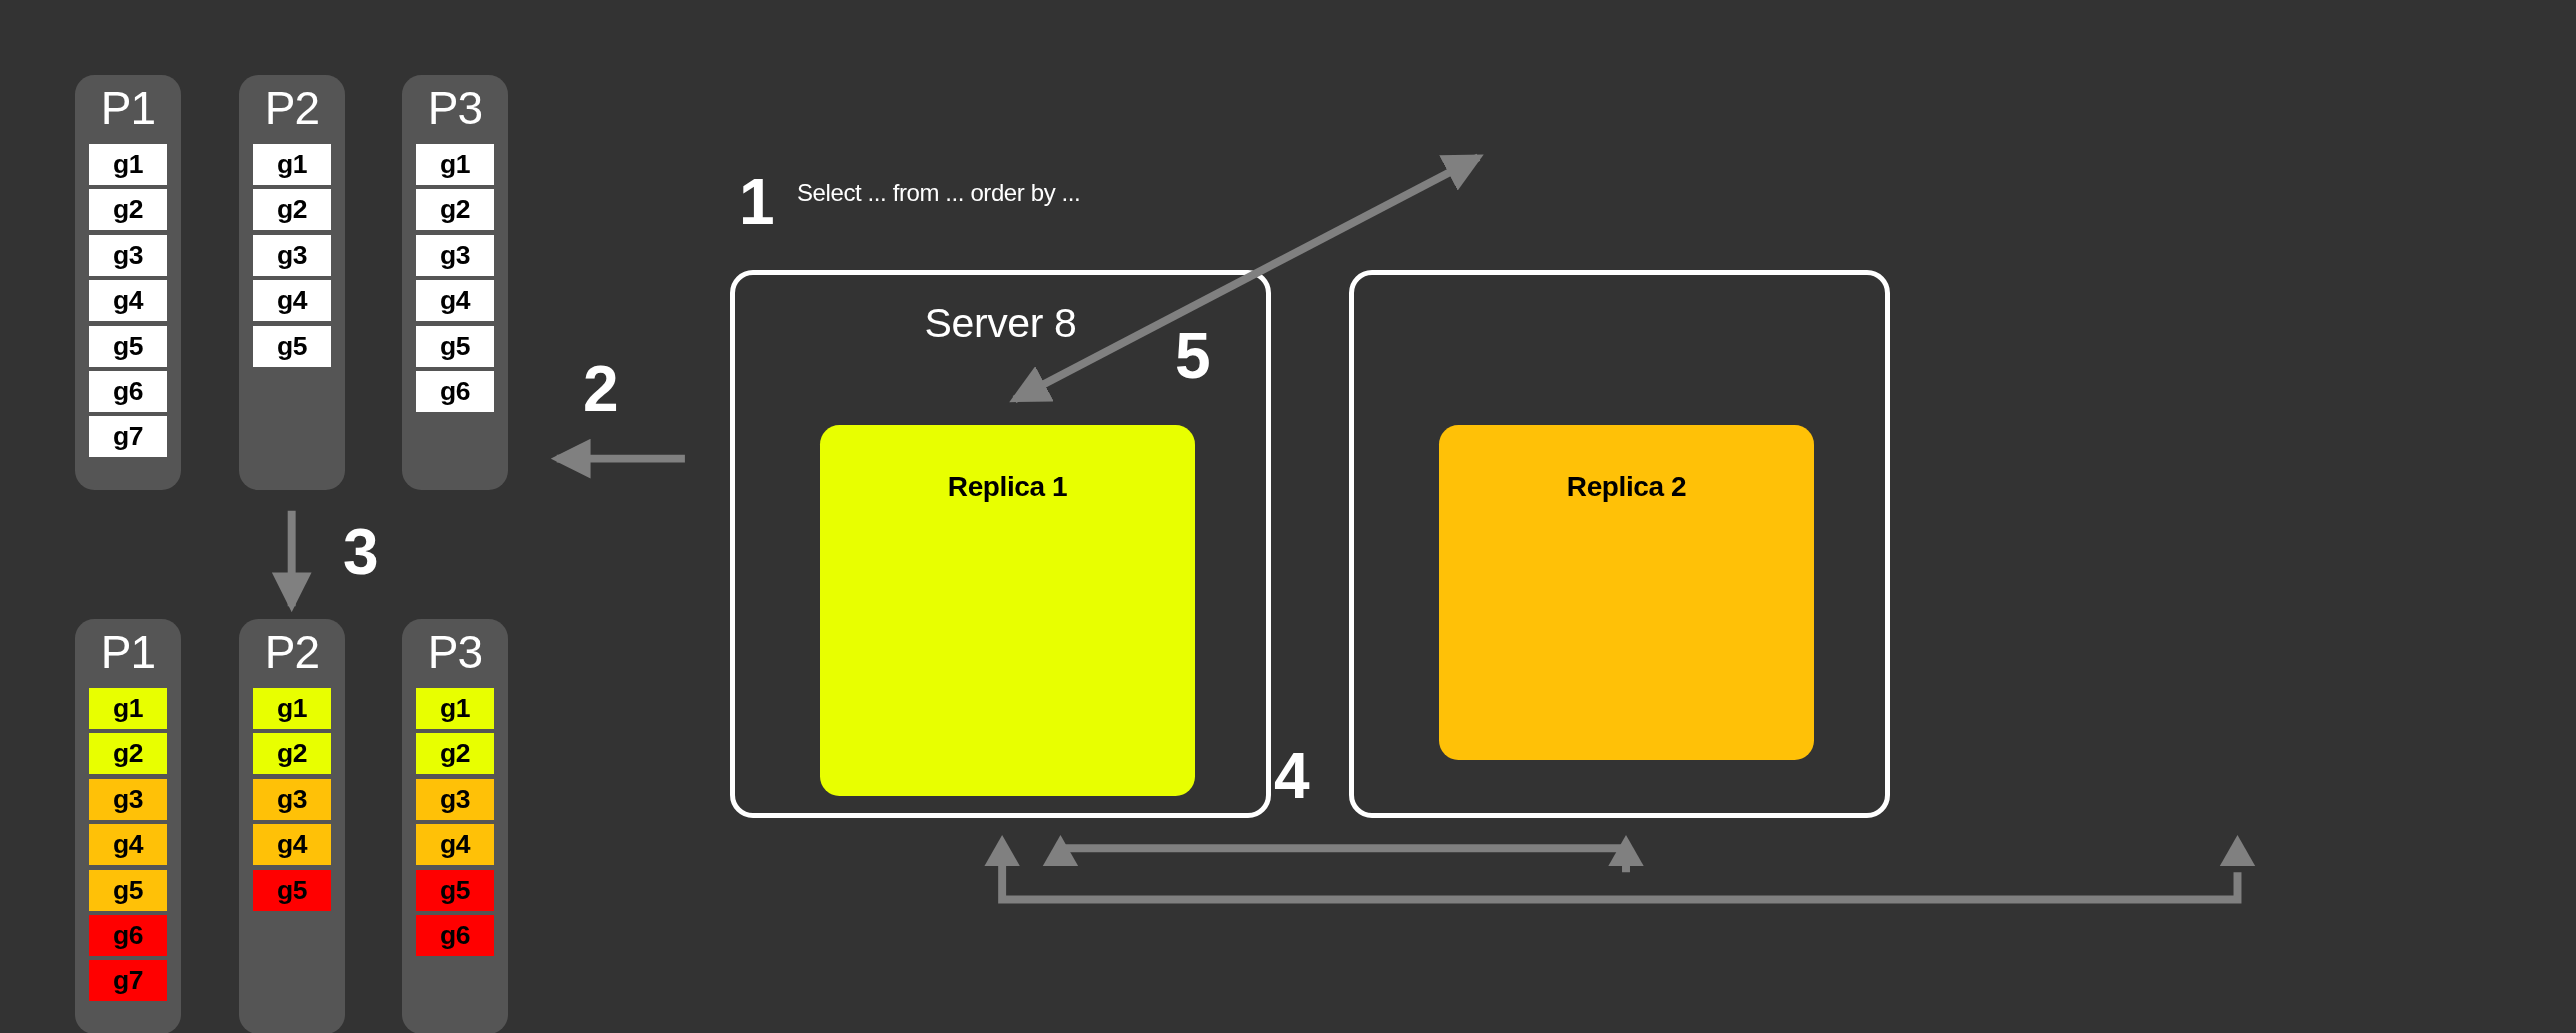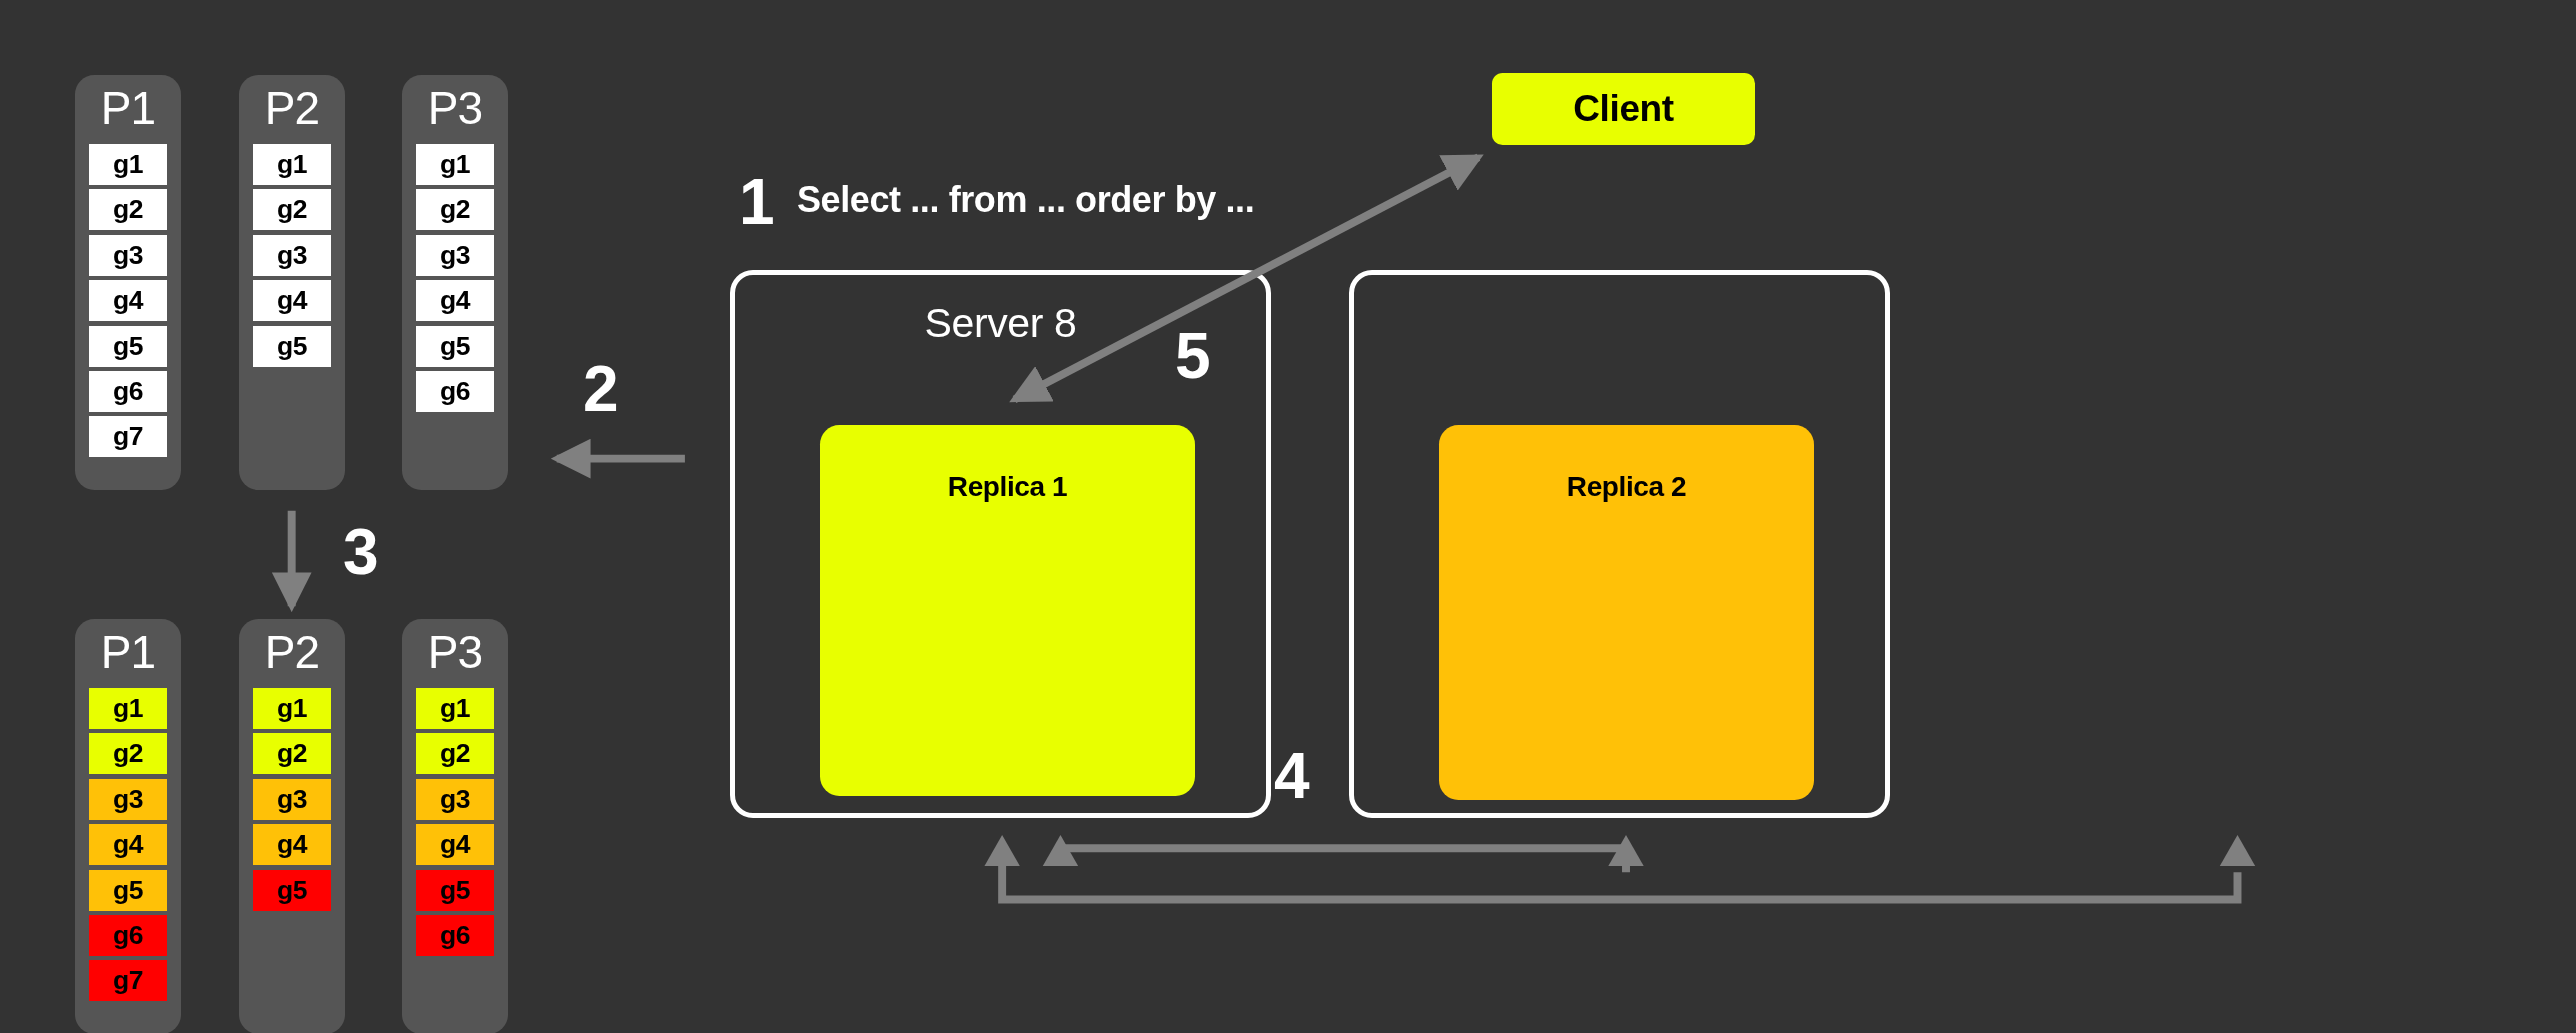--- a/index.html
+++ b/index.html
@@ -109,22 +109,22 @@
   .step-num {
     position: absolute;
     color: #ffffff;
     font-weight: bold;
     line-height: 1;
     letter-spacing: -1.8px;
   }
   .sql-caption {
     position: absolute;
     color: #ffffff;
-    font-size: 36px;
-    font-weight: bold;
+    font-size: 24px;
+    font-weight: normal;
     letter-spacing: -0.4px;
     white-space: nowrap;
   }
 
   
   #arrows {
     position: absolute;
     top: 0;
     left: 0;
     width: 2576px;
@@ -202,36 +202,33 @@
     <div class="cells">
       <div class="cell" style="background:#E8FF00;">g1</div>
       <div class="cell" style="background:#E8FF00;">g2</div>
       <div class="cell" style="background:#FFC107;">g3</div>
       <div class="cell" style="background:#FFC107;">g4</div>
       <div class="cell" style="background:#FF0000;">g5</div>
       <div class="cell" style="background:#FF0000;">g6</div>
     </div>
   </div>
 
-  <div class="client-box" style="left:1492px; top:73px; width:263px; height:72px; background:#E8FF00;">
-    <span>Client</span>
-  </div>
 
   <div class="step-num" style="left:739px; top:170px; font-size:64px;">1</div>
   <div class="sql-caption" style="left:797px; top:179px;">Select ... from ... order by ...</div>
 
   <div class="server-box" style="left:730px; top:270px; width:541px; height:548px;">
     <div class="server-title">Server 8</div>
     <div class="replica-box" style="left:85px; top:150px; width:375px; height:371px; background:#E8FF00;">
       <div class="replica-label">Replica 1</div>
     </div>
   </div>
 
   <div class="server-box" style="left:1349px; top:270px; width:541px; height:548px;">
-    <div class="replica-box" style="left:85px; top:150px; width:375px; height:375px; background:#FFC107;text-decoration:underline;">
+    <div class="replica-box" style="left:85px; top:150px; width:375px; height:335px; background:#FFC107;text-decoration:underline;">
       <div class="replica-label">Replica 2</div>
     </div>
   </div>
 
 
   <div class="step-num" style="left:583px; top:357px; font-size:64px;">2</div>
   <div class="step-num" style="left:343px; top:520px; font-size:64px;">3</div>
   <div class="step-num" style="left:1274px; top:744px; font-size:64px;">4</div>
   <div class="step-num" style="left:1175px; top:324px; font-size:64px;">5</div>
 

